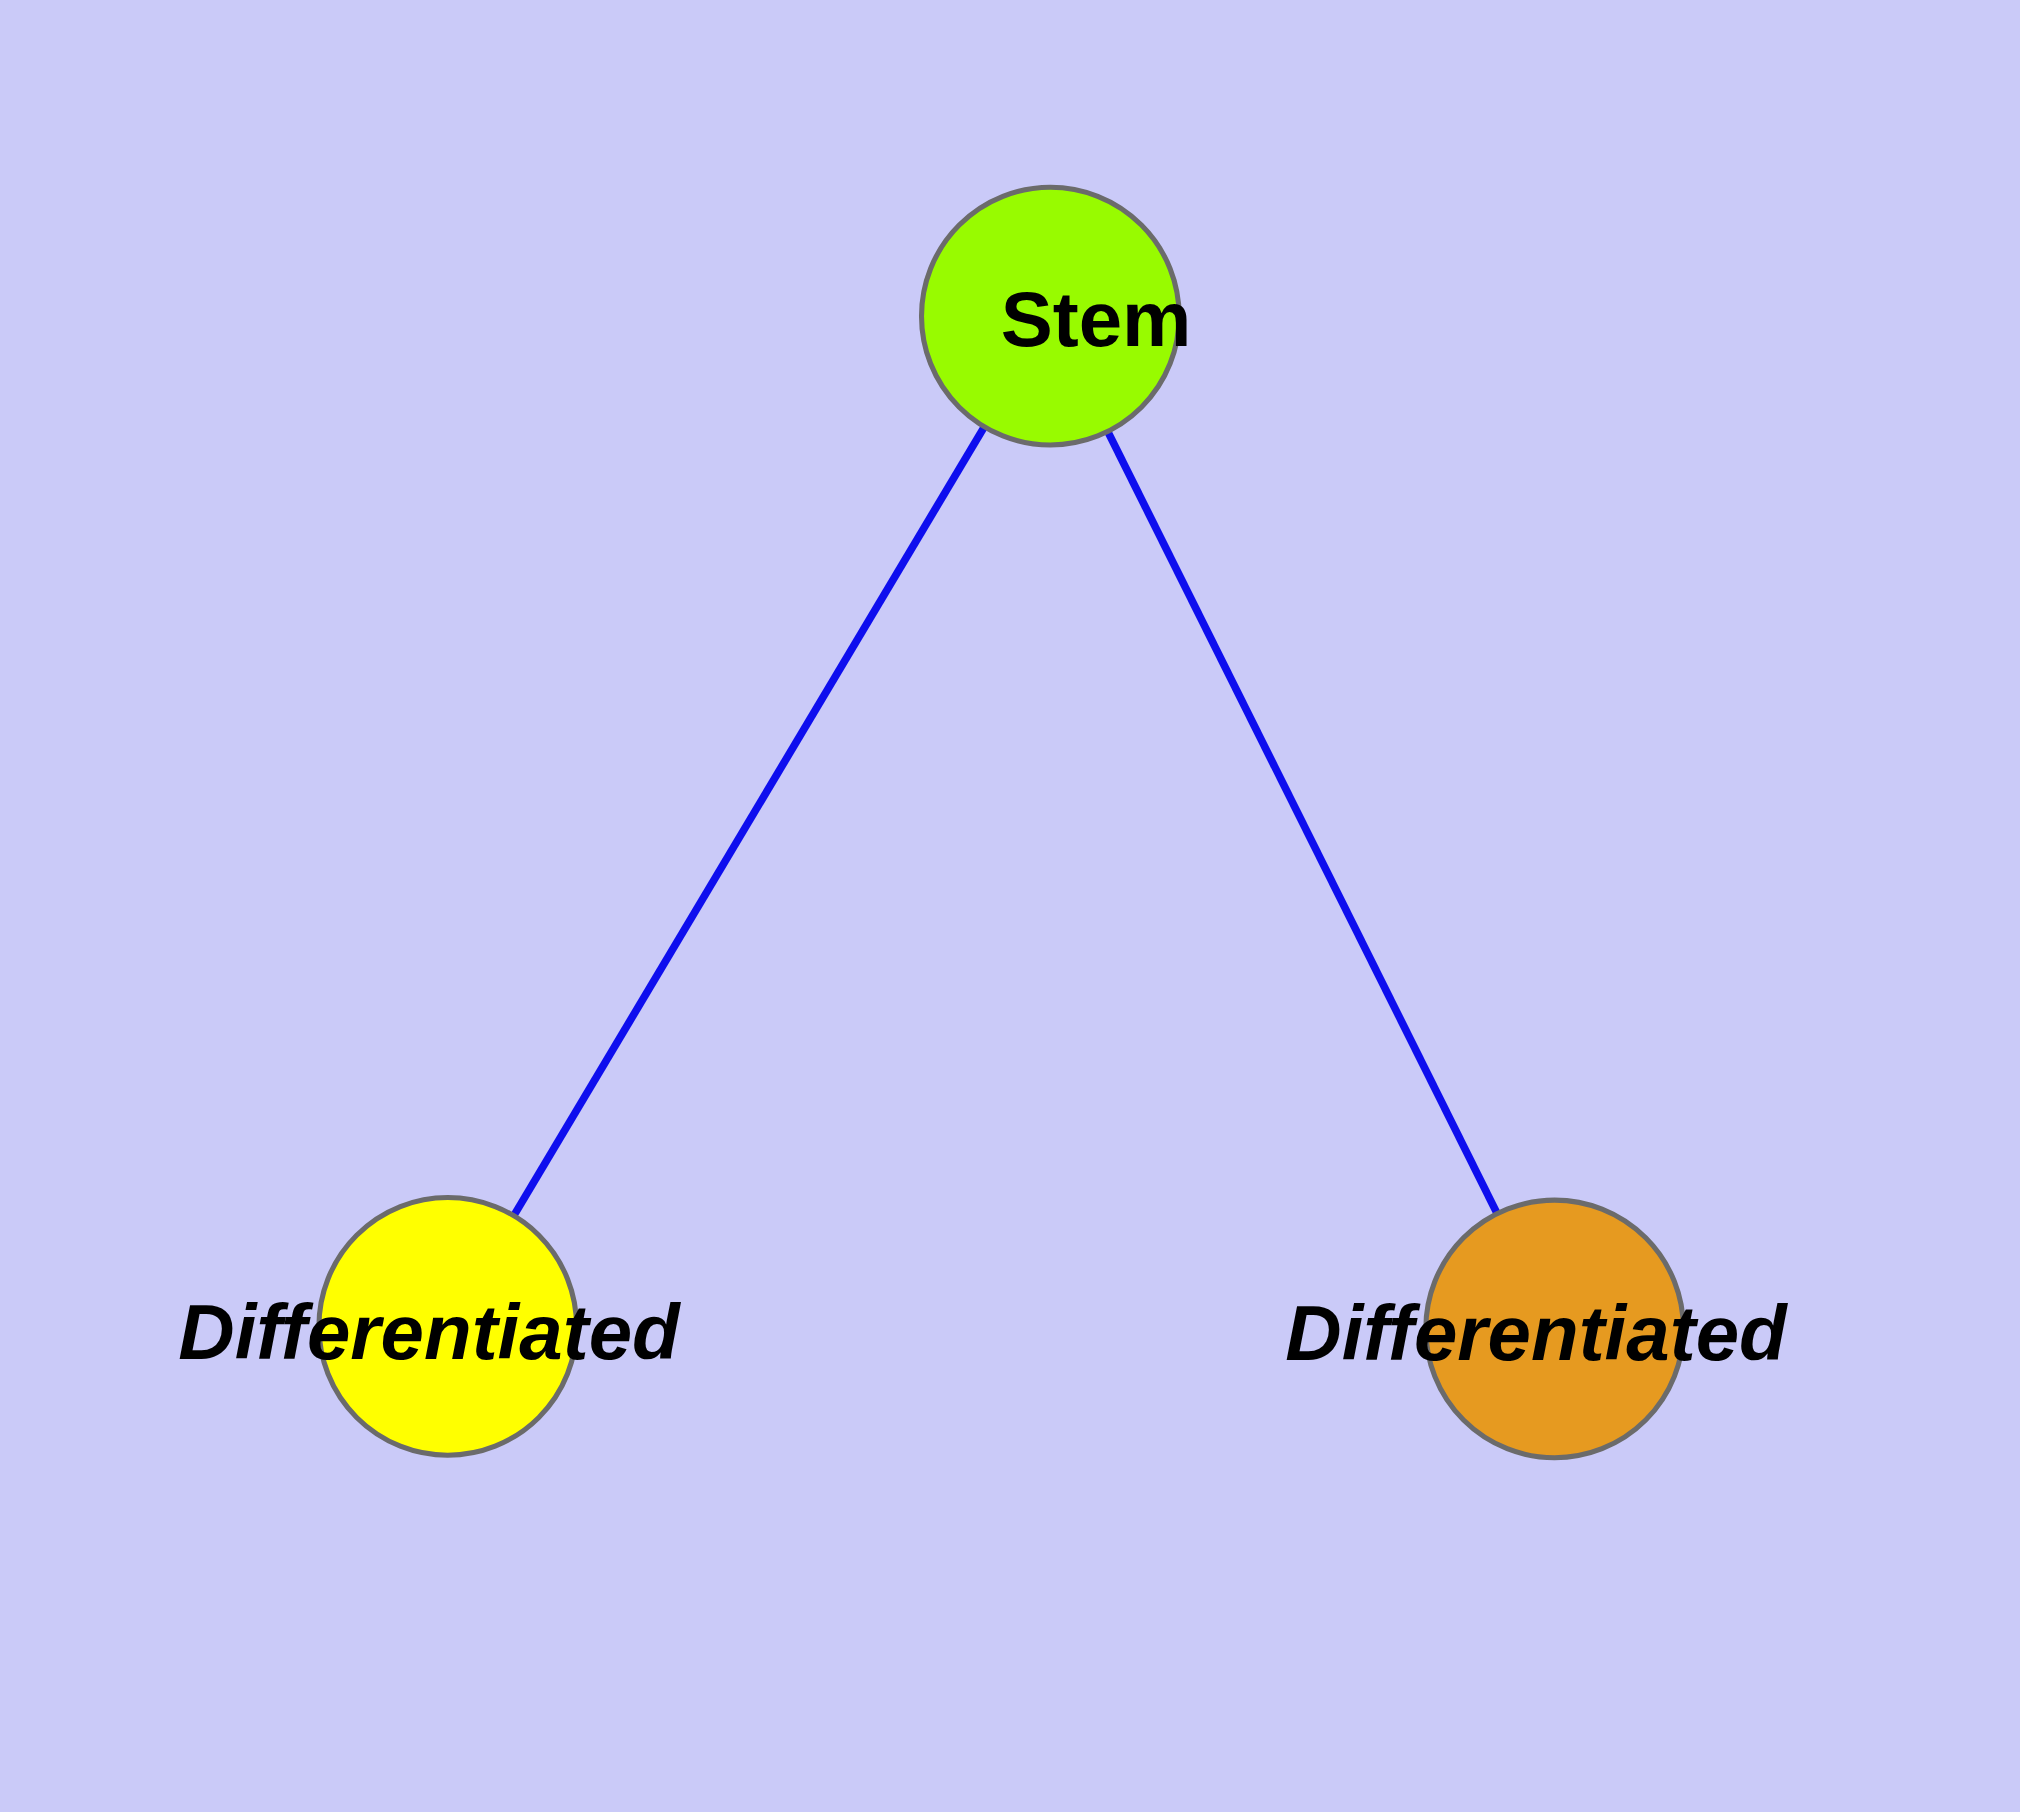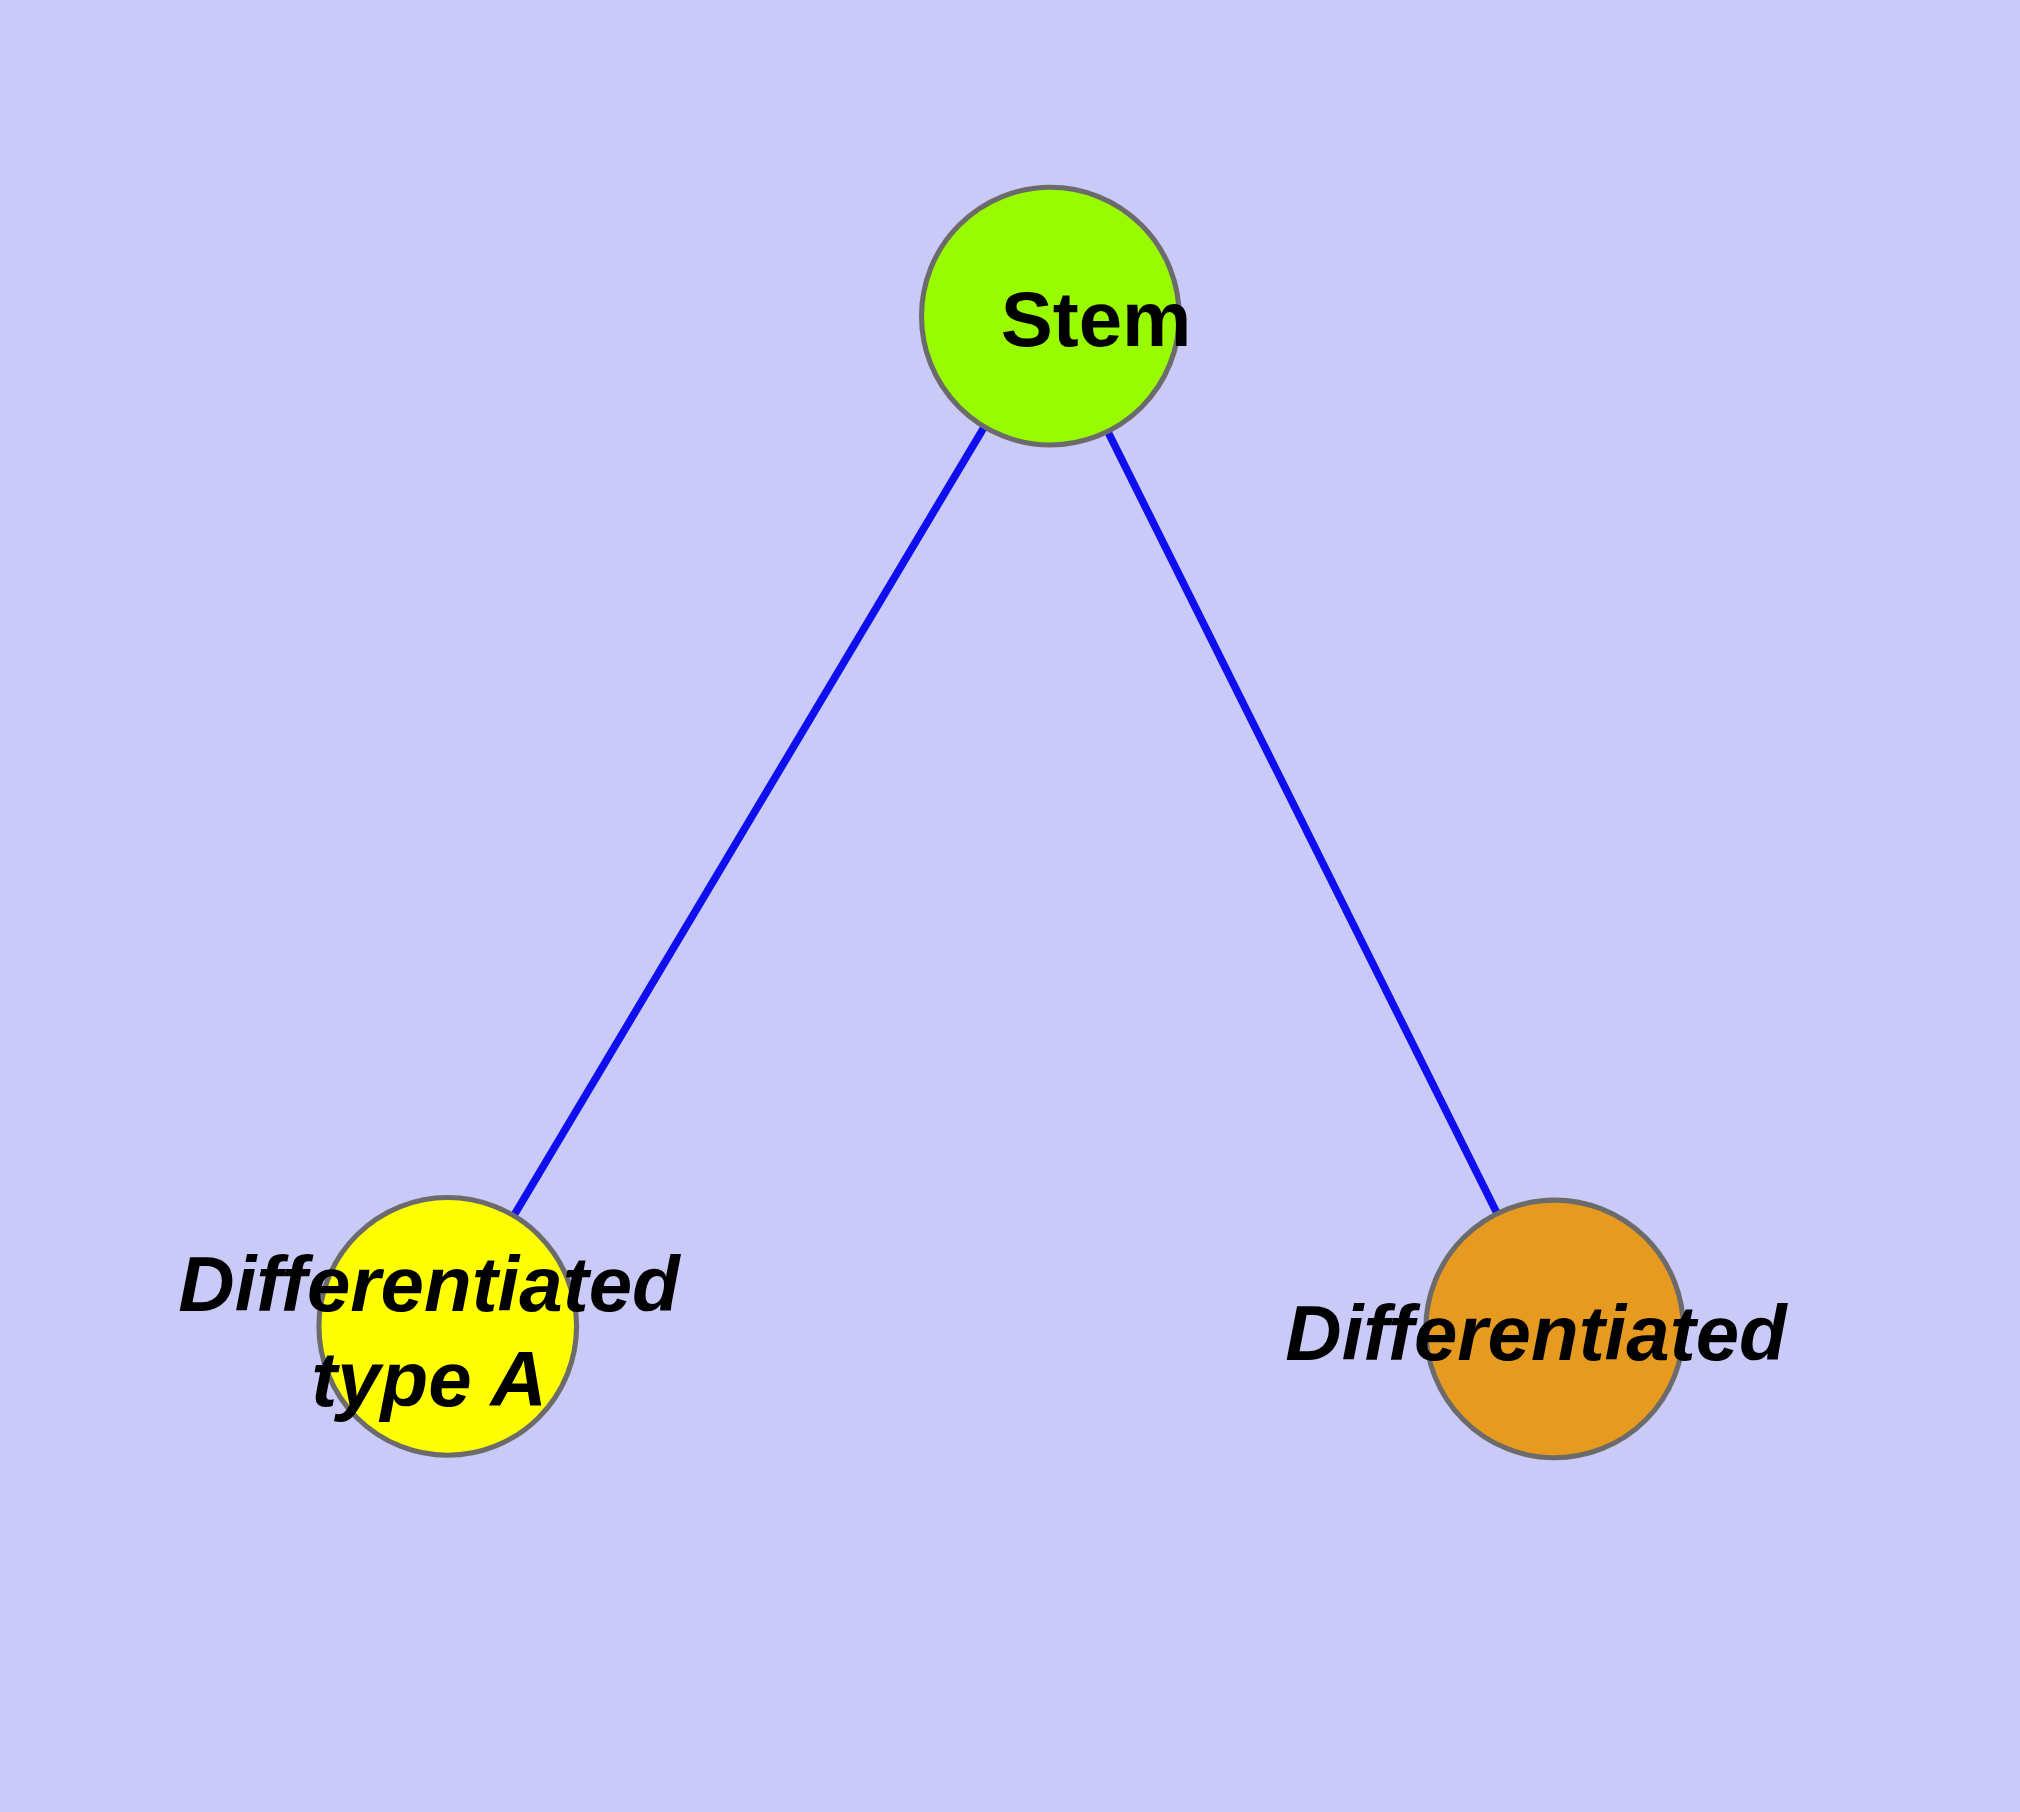--- a/index.html
+++ b/index.html
@@ -47,21 +47,20 @@
 
     <circle cx="1239" cy="373" r="152" stroke-width="6" stroke="#6B6B6B" fill="#98FB00"></circle>
     <circle cx="528" cy="1565" r="152" stroke-width="6" stroke="#6B6B6B" fill="#FFFF00"></circle>
     <circle cx="1834" cy="1568" r="152" stroke-width="6" stroke="#6B6B6B" fill="#E69A20"></circle>
   </svg>
 
   <div class="node-label" style="left: 1050px; top: 319px; margin-left: 46px;">Stem</div>
 
   <div class="node-label" style="left: 429px; top: 1332px;">
     <span>Differentiated</span>
-    <span>type A</span>
   </div>
 
   <div class="node-label" style="left: 1536px; top: 1333px;">
     <span>Differentiated</span>
   </div>
 
 </div>
 
 
 </body></html>

